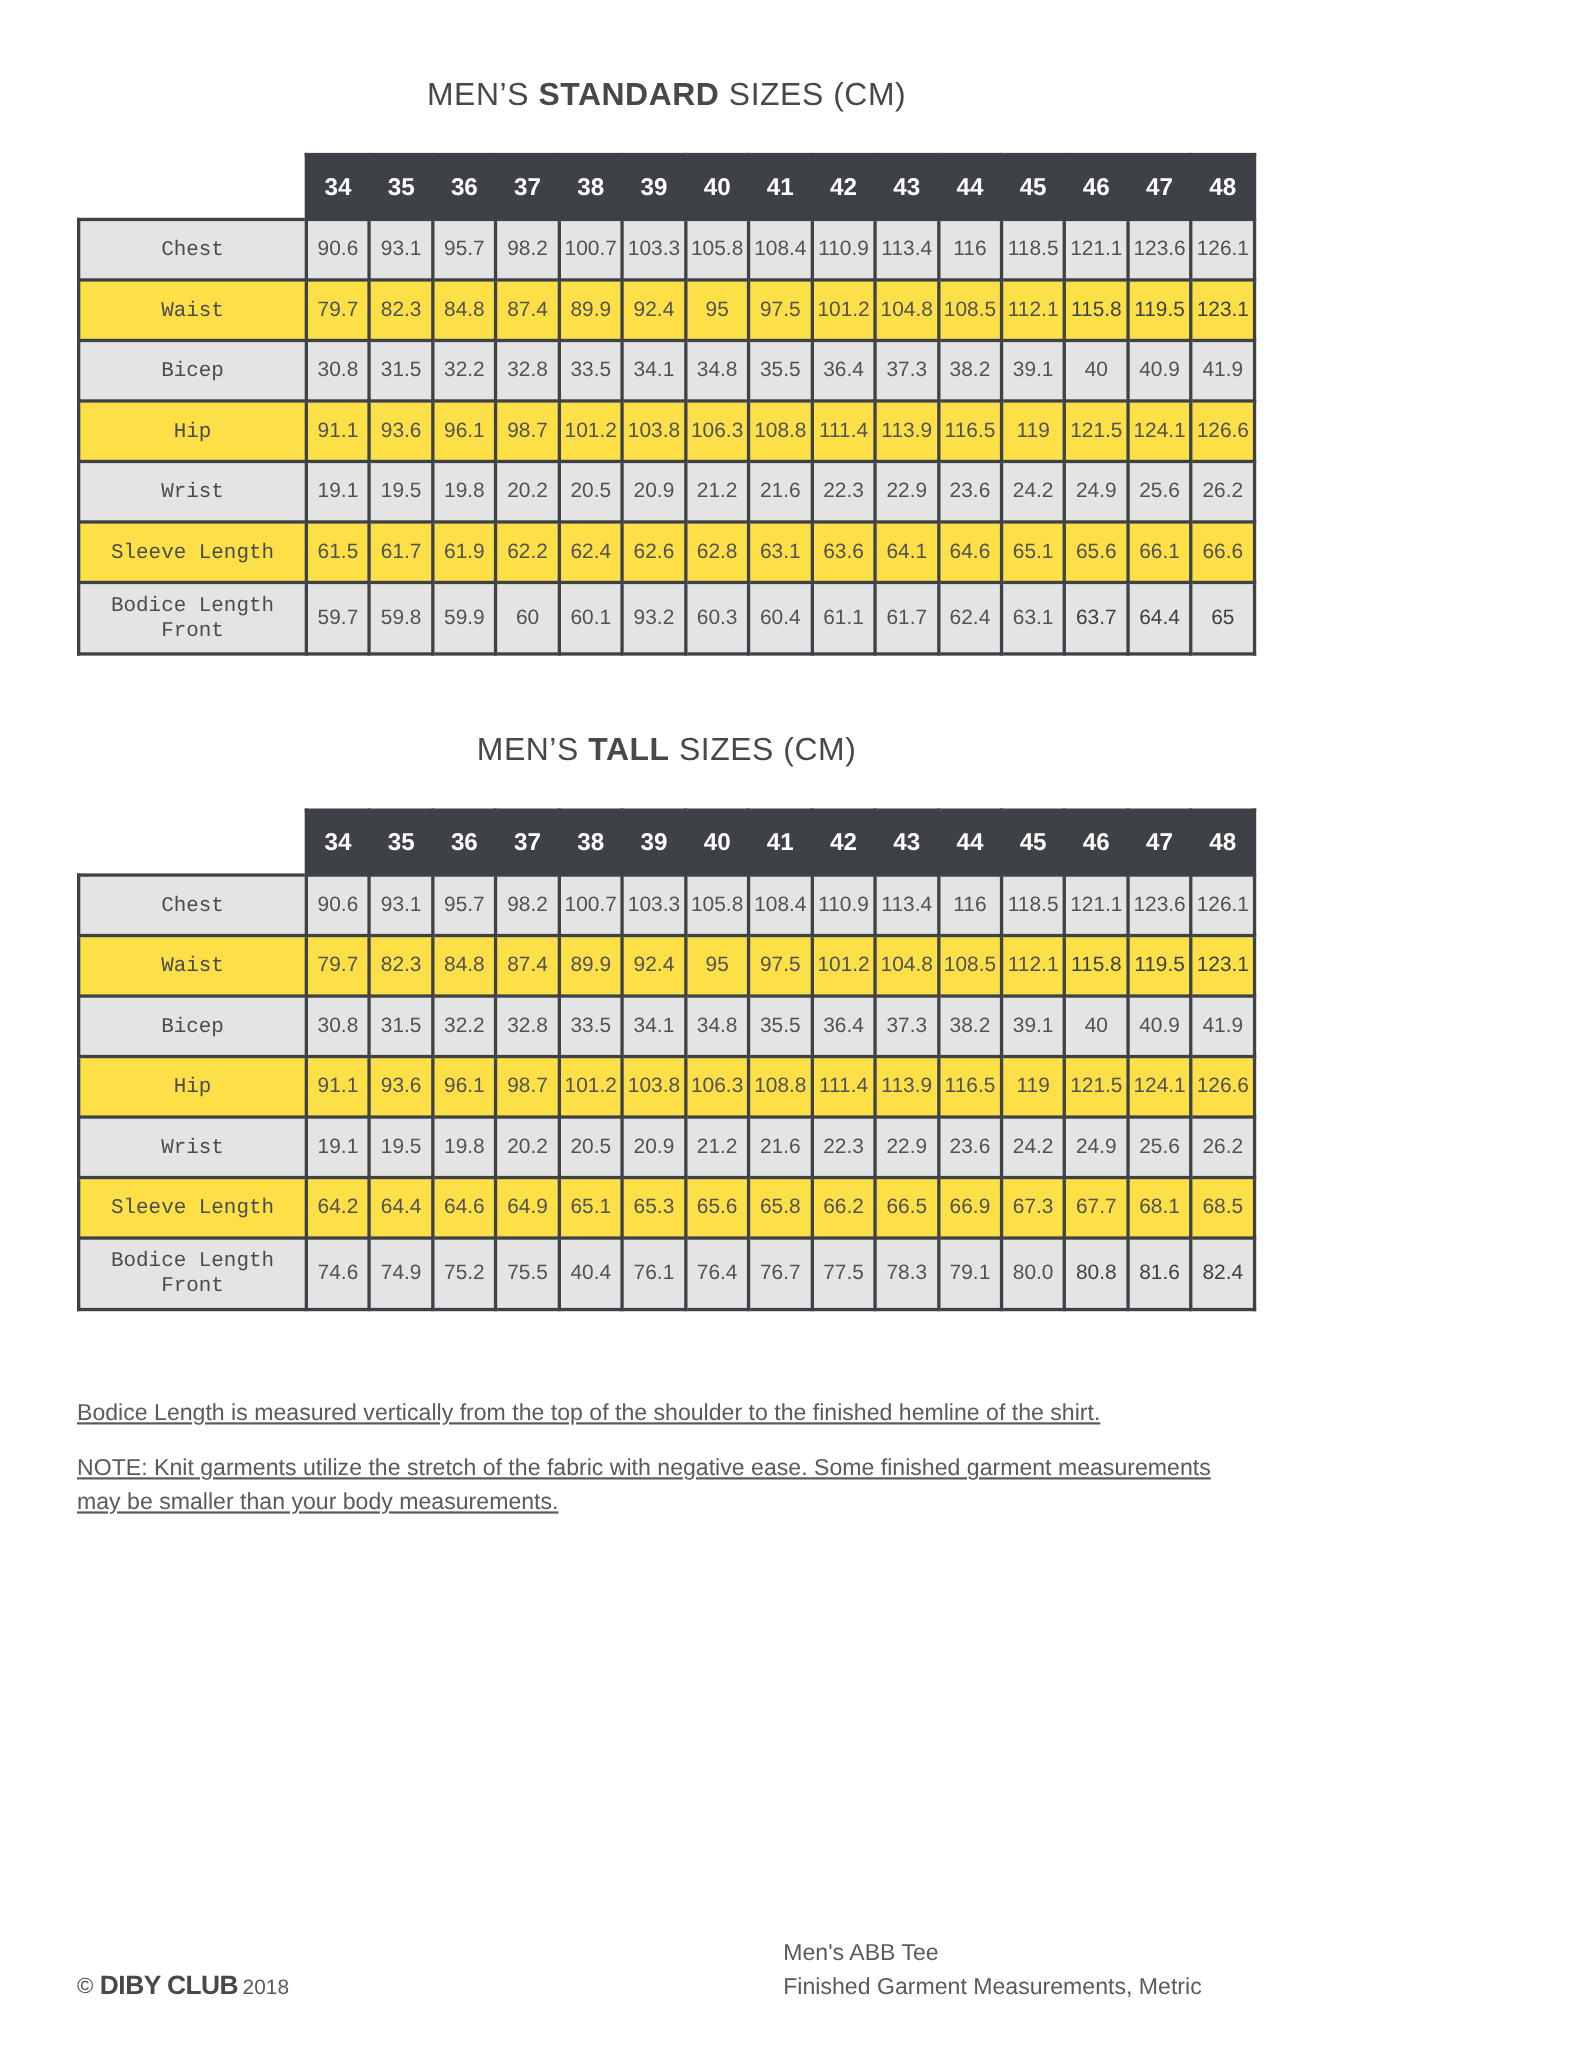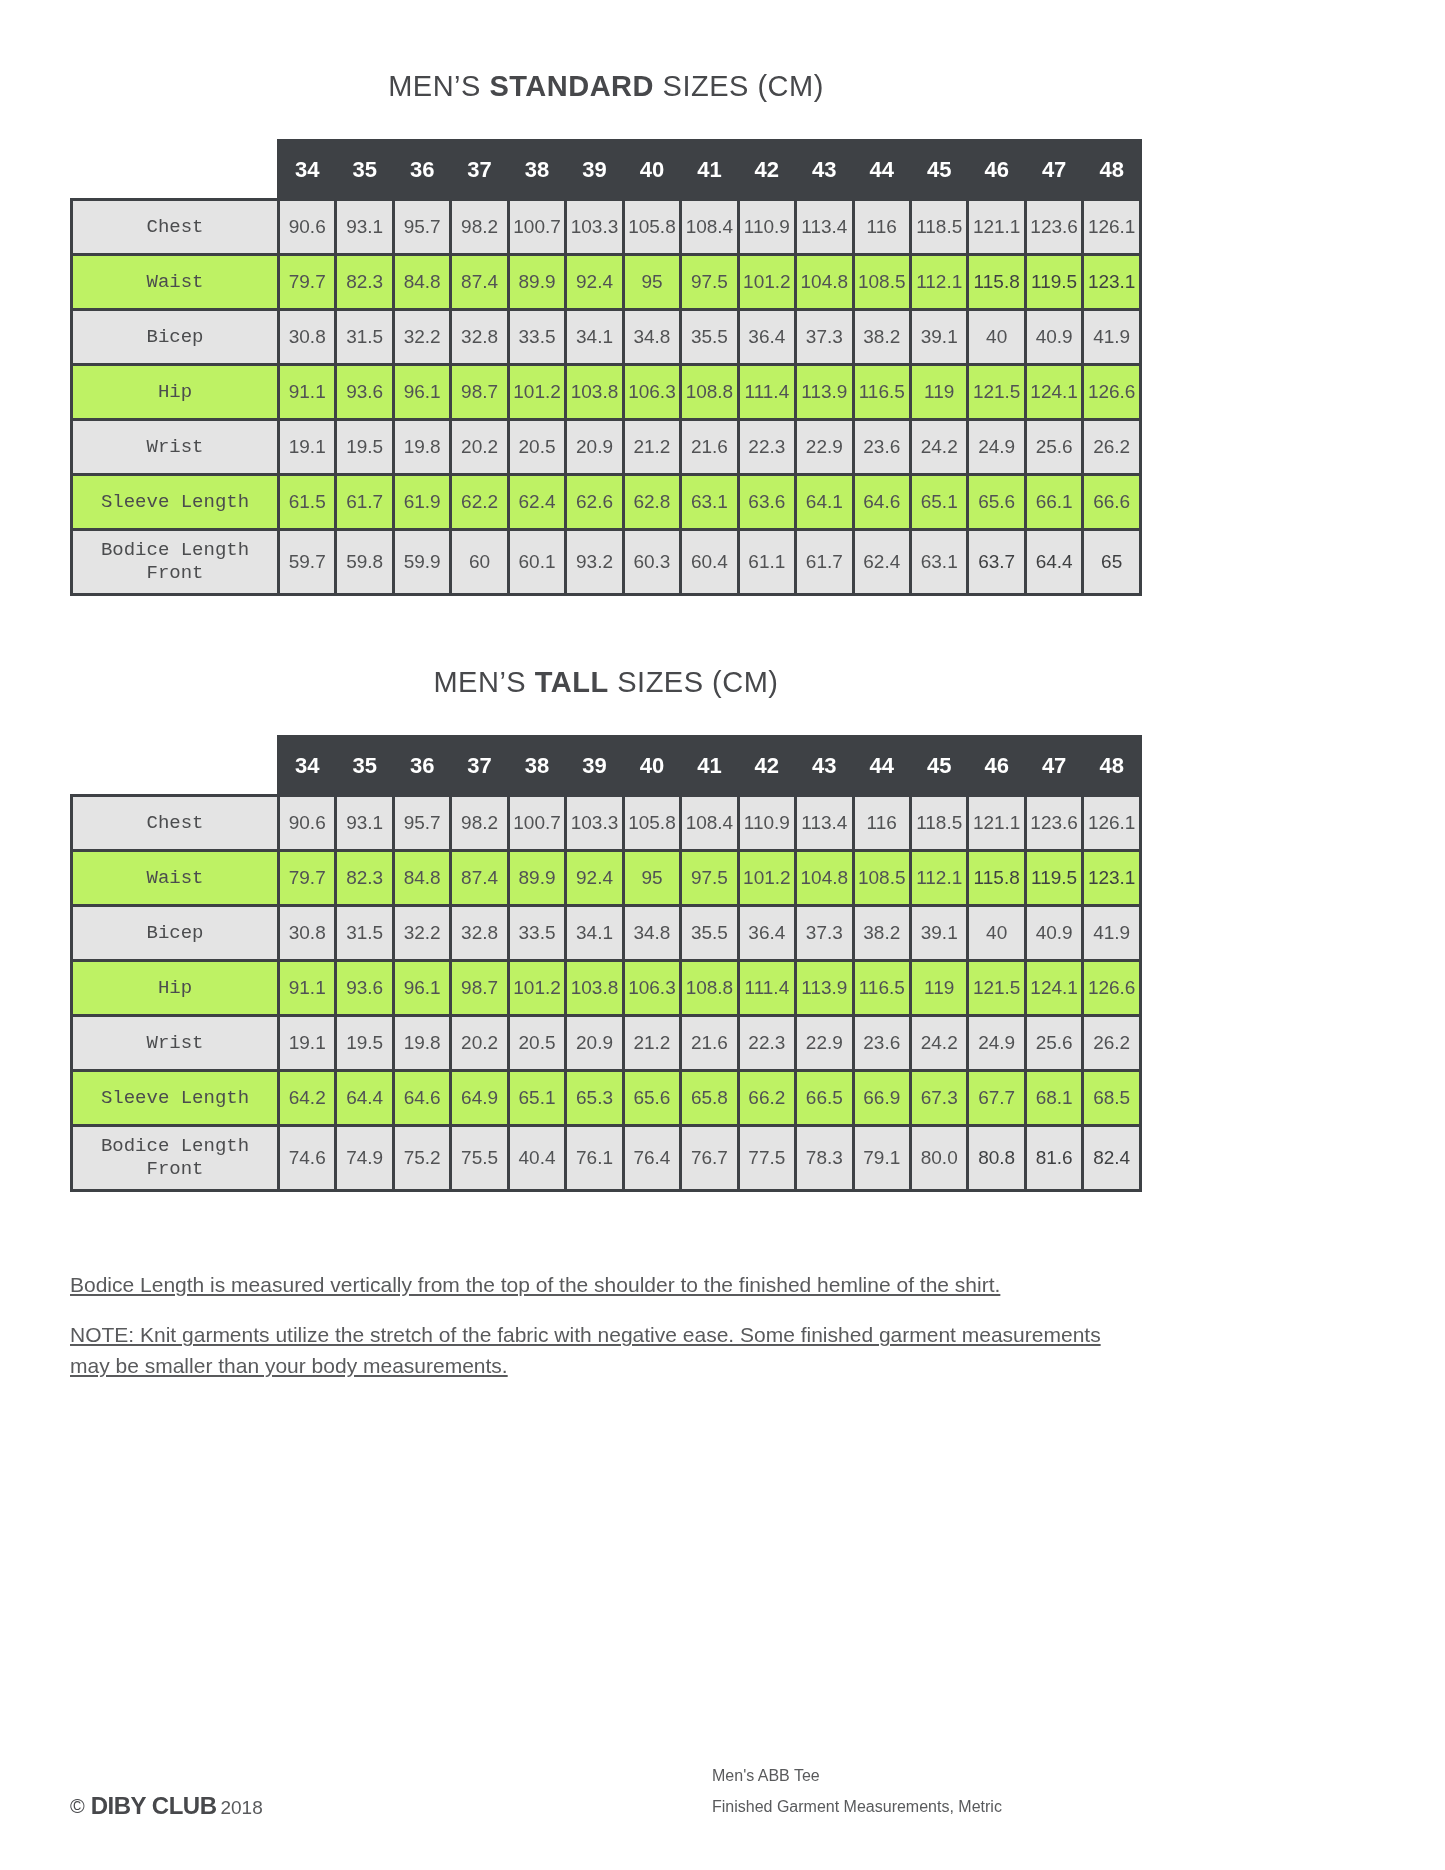--- a/index.html
+++ b/index.html
@@ -38,40 +38,40 @@
   table.size-table thead th.corner{
     background:transparent;border:none;
   }
   table.size-table tbody th.row-label{
     font-size:19px;color:#4b4c4e;border:3px solid var(--border);
     padding:0 24px;line-height:1.2;font-family:Liberation Mono, monospace;
   }
   table.size-table tbody td{
     font-size:19px;color:var(--ink);border:3px solid var(--border);
   }
-  table.size-table tbody tr{height:55px;background:#bef264;}
+  table.size-table tbody tr{height:55px;background:#fde047;}
   table.size-table tbody tr:nth-child(odd){background:var(--stripe);}
   table.size-table tbody tr:nth-child(odd) th.row-label{background:var(--stripe);}
   table.size-table tbody tr.tall-row{height:65px;}
   table.size-table td.bold{font-weight:400;color:#3f4042;}
   .notes{margin-top:78px;width:1060px;}
   .note{
     font-size:21px;line-height:1.45;color:var(--ink-light);
     margin:0 0 20px 0;font-weight:400;text-decoration:underline;
   }
   .footer-left{
     position:absolute;left:70px;top:1792px;white-space:nowrap;
     color:#47484b;
   }
   .footer-left .copyright-symbol{font-size:20px;vertical-align:1px;}
   .footer-left .brand{font-weight:700;font-size:24px;letter-spacing:-0.5px;margin:0 4px 0 6px;}
   .footer-left .year{font-size:19px;color:#595a5c;}
   .footer-right{
     position:absolute;left:712px;top:1760px;
-    font-size:16px;line-height:31px;color:#595a5c;
+    font-size:21px;line-height:31px;color:#595a5c;
   }
 </style>
 </head>
 <body>
 
 <div class="sheet">
   <div class="content">
 
     <h1 class="table-title t1-title"><span>MEN’S </span><span class="emph">STANDARD</span><span> SIZES (CM)</span></h1>
 

